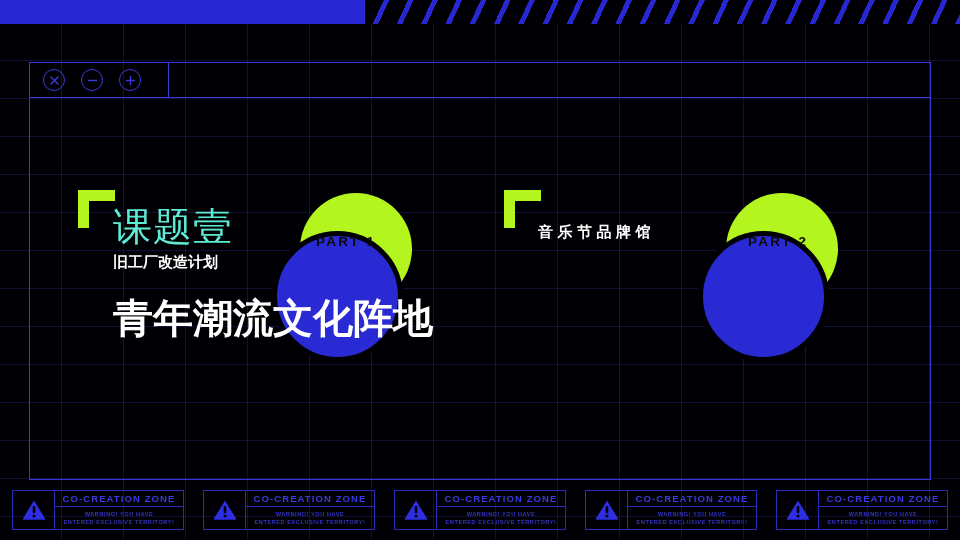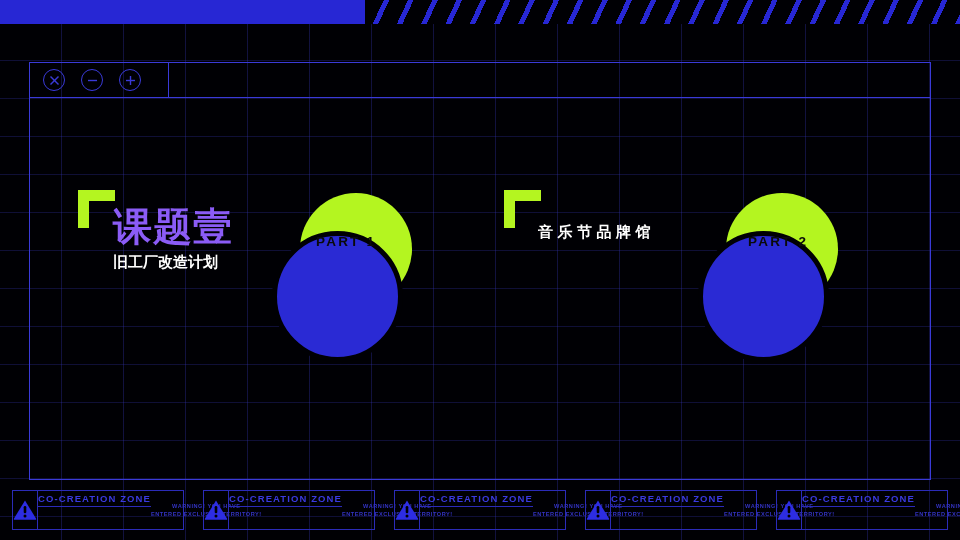--- a/index.html
+++ b/index.html
@@ -147,23 +147,23 @@
 
   
   .txt {
     position:absolute;
     left:113px; top:22px;
     z-index:5;
     width:360px;
   }
   .title-cn {
     font-size:39px;
-    font-weight:bold;
+    font-weight:normal;
     line-height:1;
-    color:#8b5cf6;
+    color:#5eead4;
     letter-spacing:1px;
     white-space:nowrap;
   }
   .subtitle-cn {
     margin-top:7px;
     font-size:15px;
     font-weight:bold;
     color:#ffffff;
     white-space:nowrap;
   }
@@ -197,21 +197,21 @@
     border:1px solid #2b2bb8;
     display:flex; align-items:stretch;
   }
   .badge-icon {
     width:42px;
     display:flex; align-items:center; justify-content:center;
     border-right:1px solid #2b2bb8;
   }
   .badge-body {
     flex:1;
-    display:flex; flex-direction:row;
+    display:flex; flex-direction:column;
   }
   .badge-head {
     height:16px;
     border-bottom:1px solid #2b2bb8;
     display:flex; align-items:center; justify-content:center;
     font-size:9.5px;
     font-weight:bold;
     letter-spacing:1.1px;
     color:#3a3ae0;
     white-space:nowrap;
@@ -293,20 +293,21 @@
           <div class="circle-blue"></div>
         </div>
 
         <div class="part-label" style="left:316px; top:49px;">PART 1</div>
 
         <div class="txt">
           <div class="title-cn">课题壹</div>
           <div class="subtitle-cn">旧工厂改造计划</div>
         </div>
 
+        <div class="headline-cn">青年潮流文化阵地</div>
 
       </div>
     </div>
 
     <div class="col col-right">
       <div class="col-inner">
 
         <div class="bracket" style="left:24px;">
           <div class="arm-h"></div>
           <div class="arm-v"></div>

